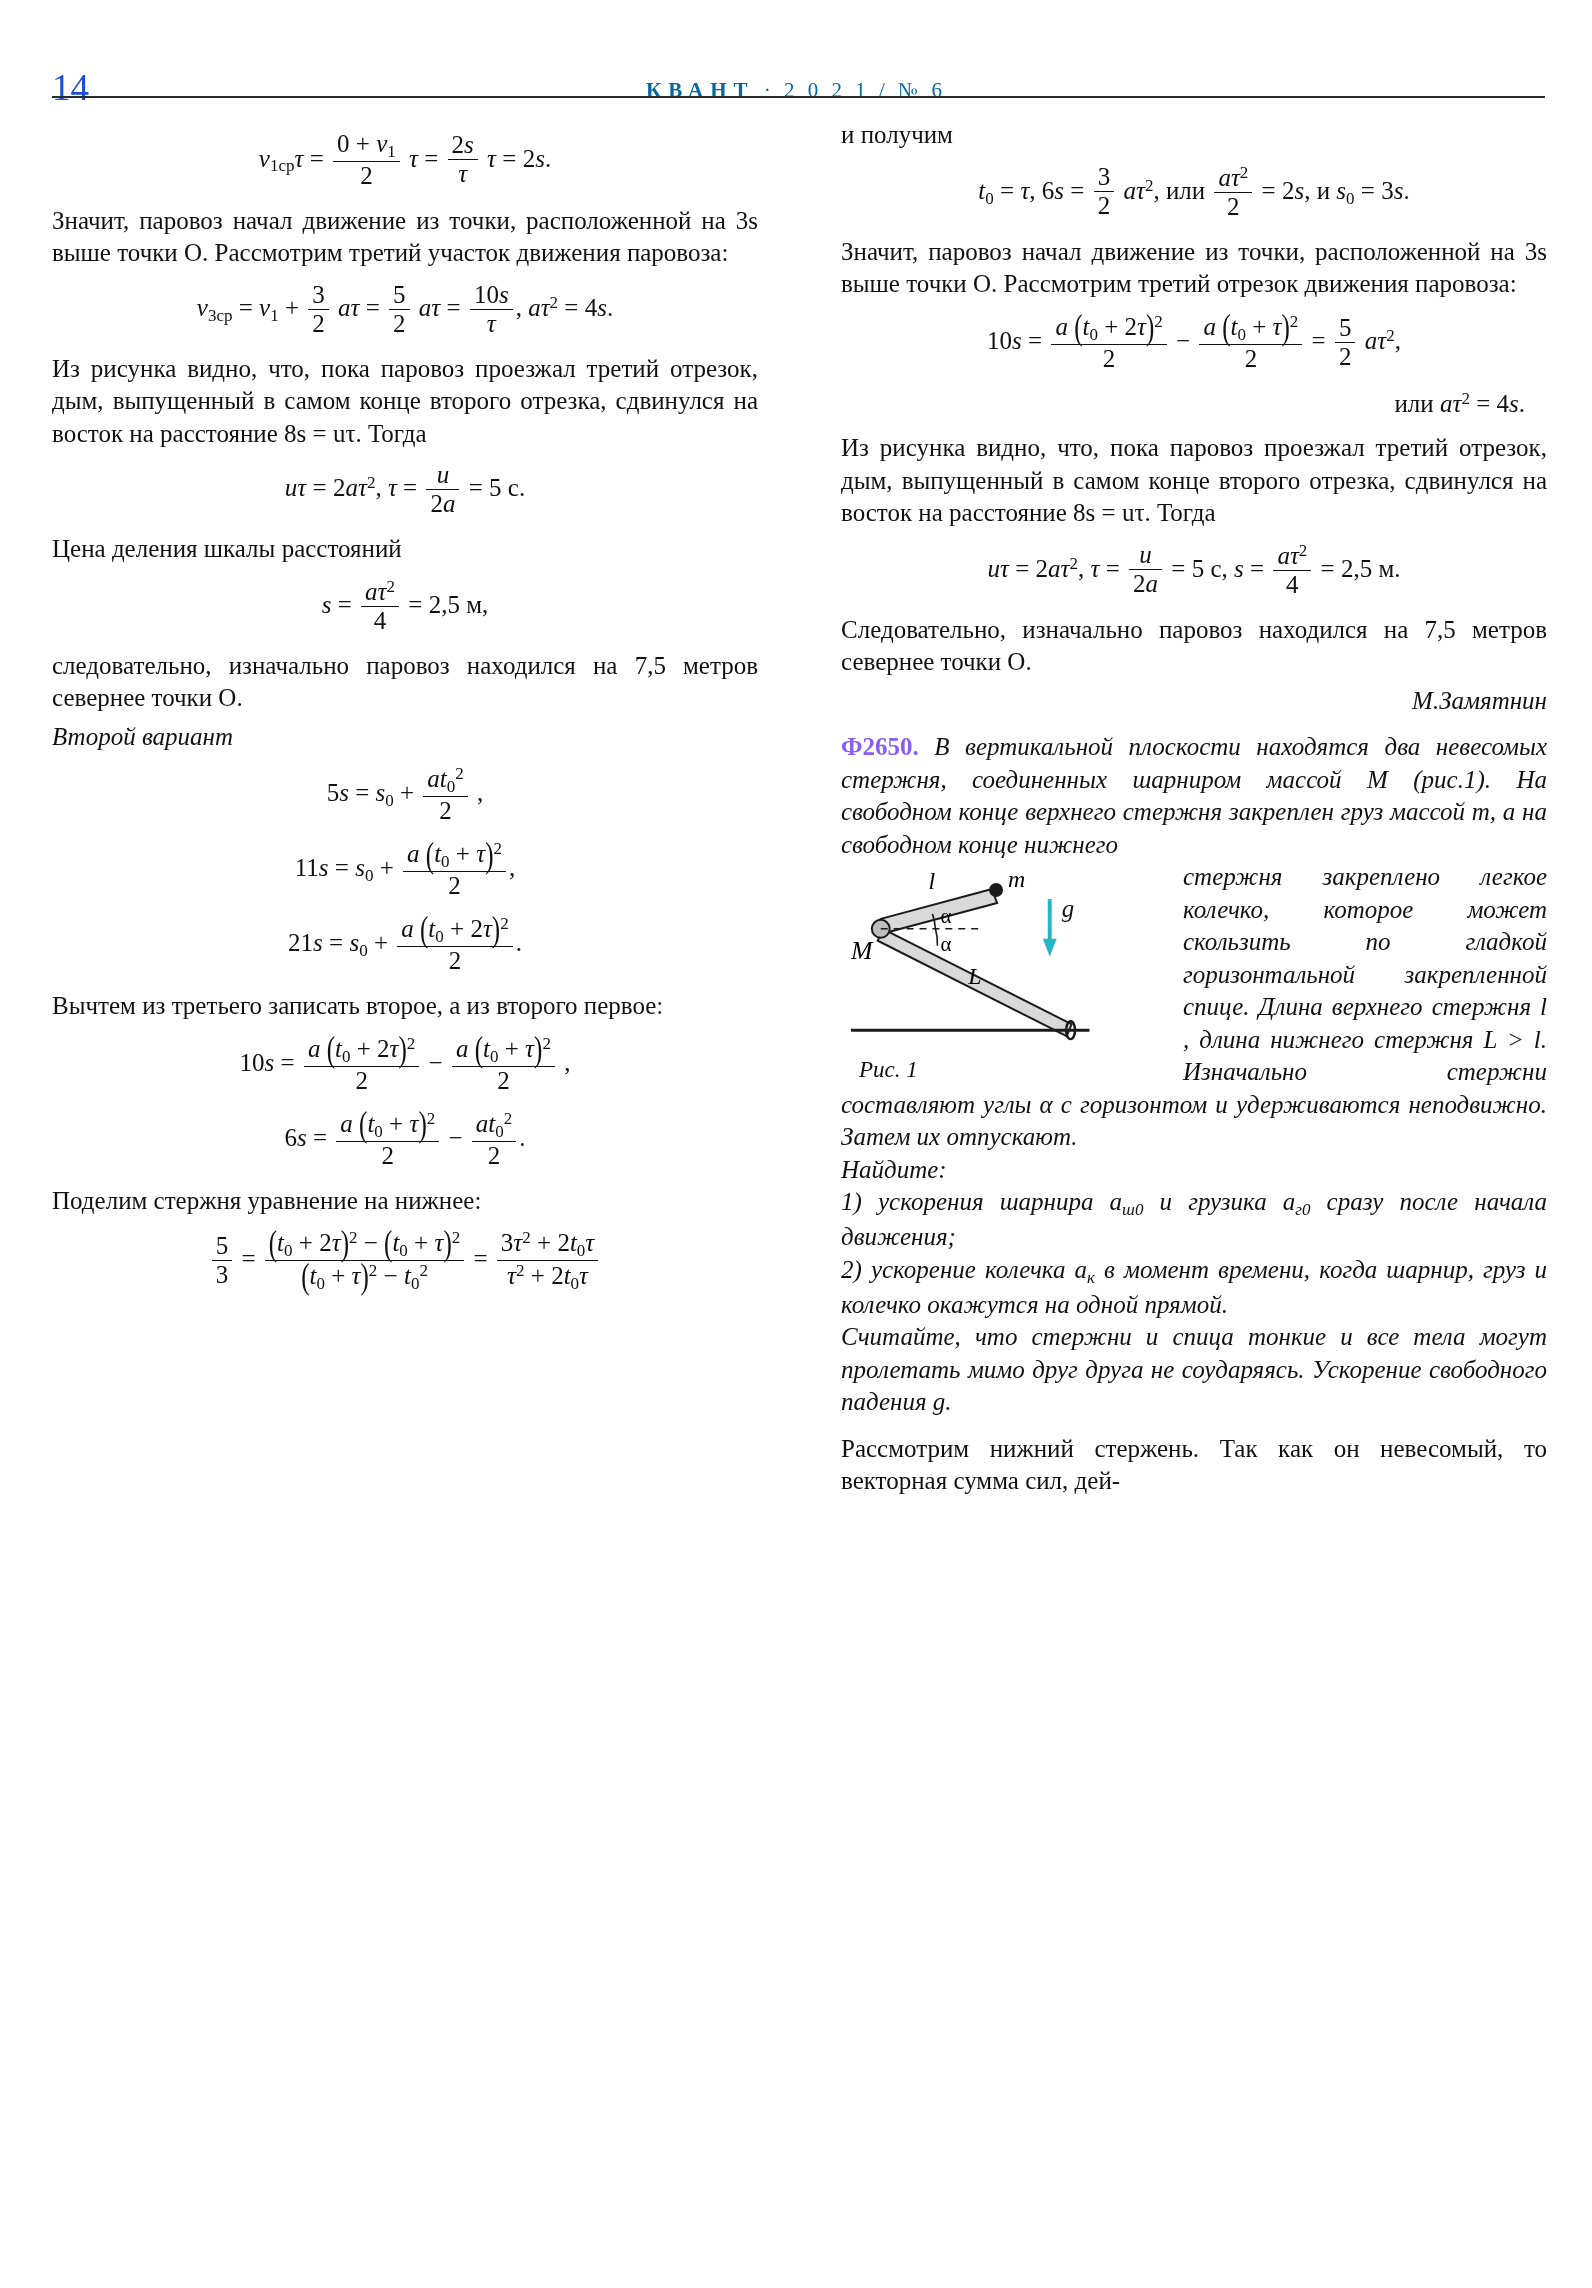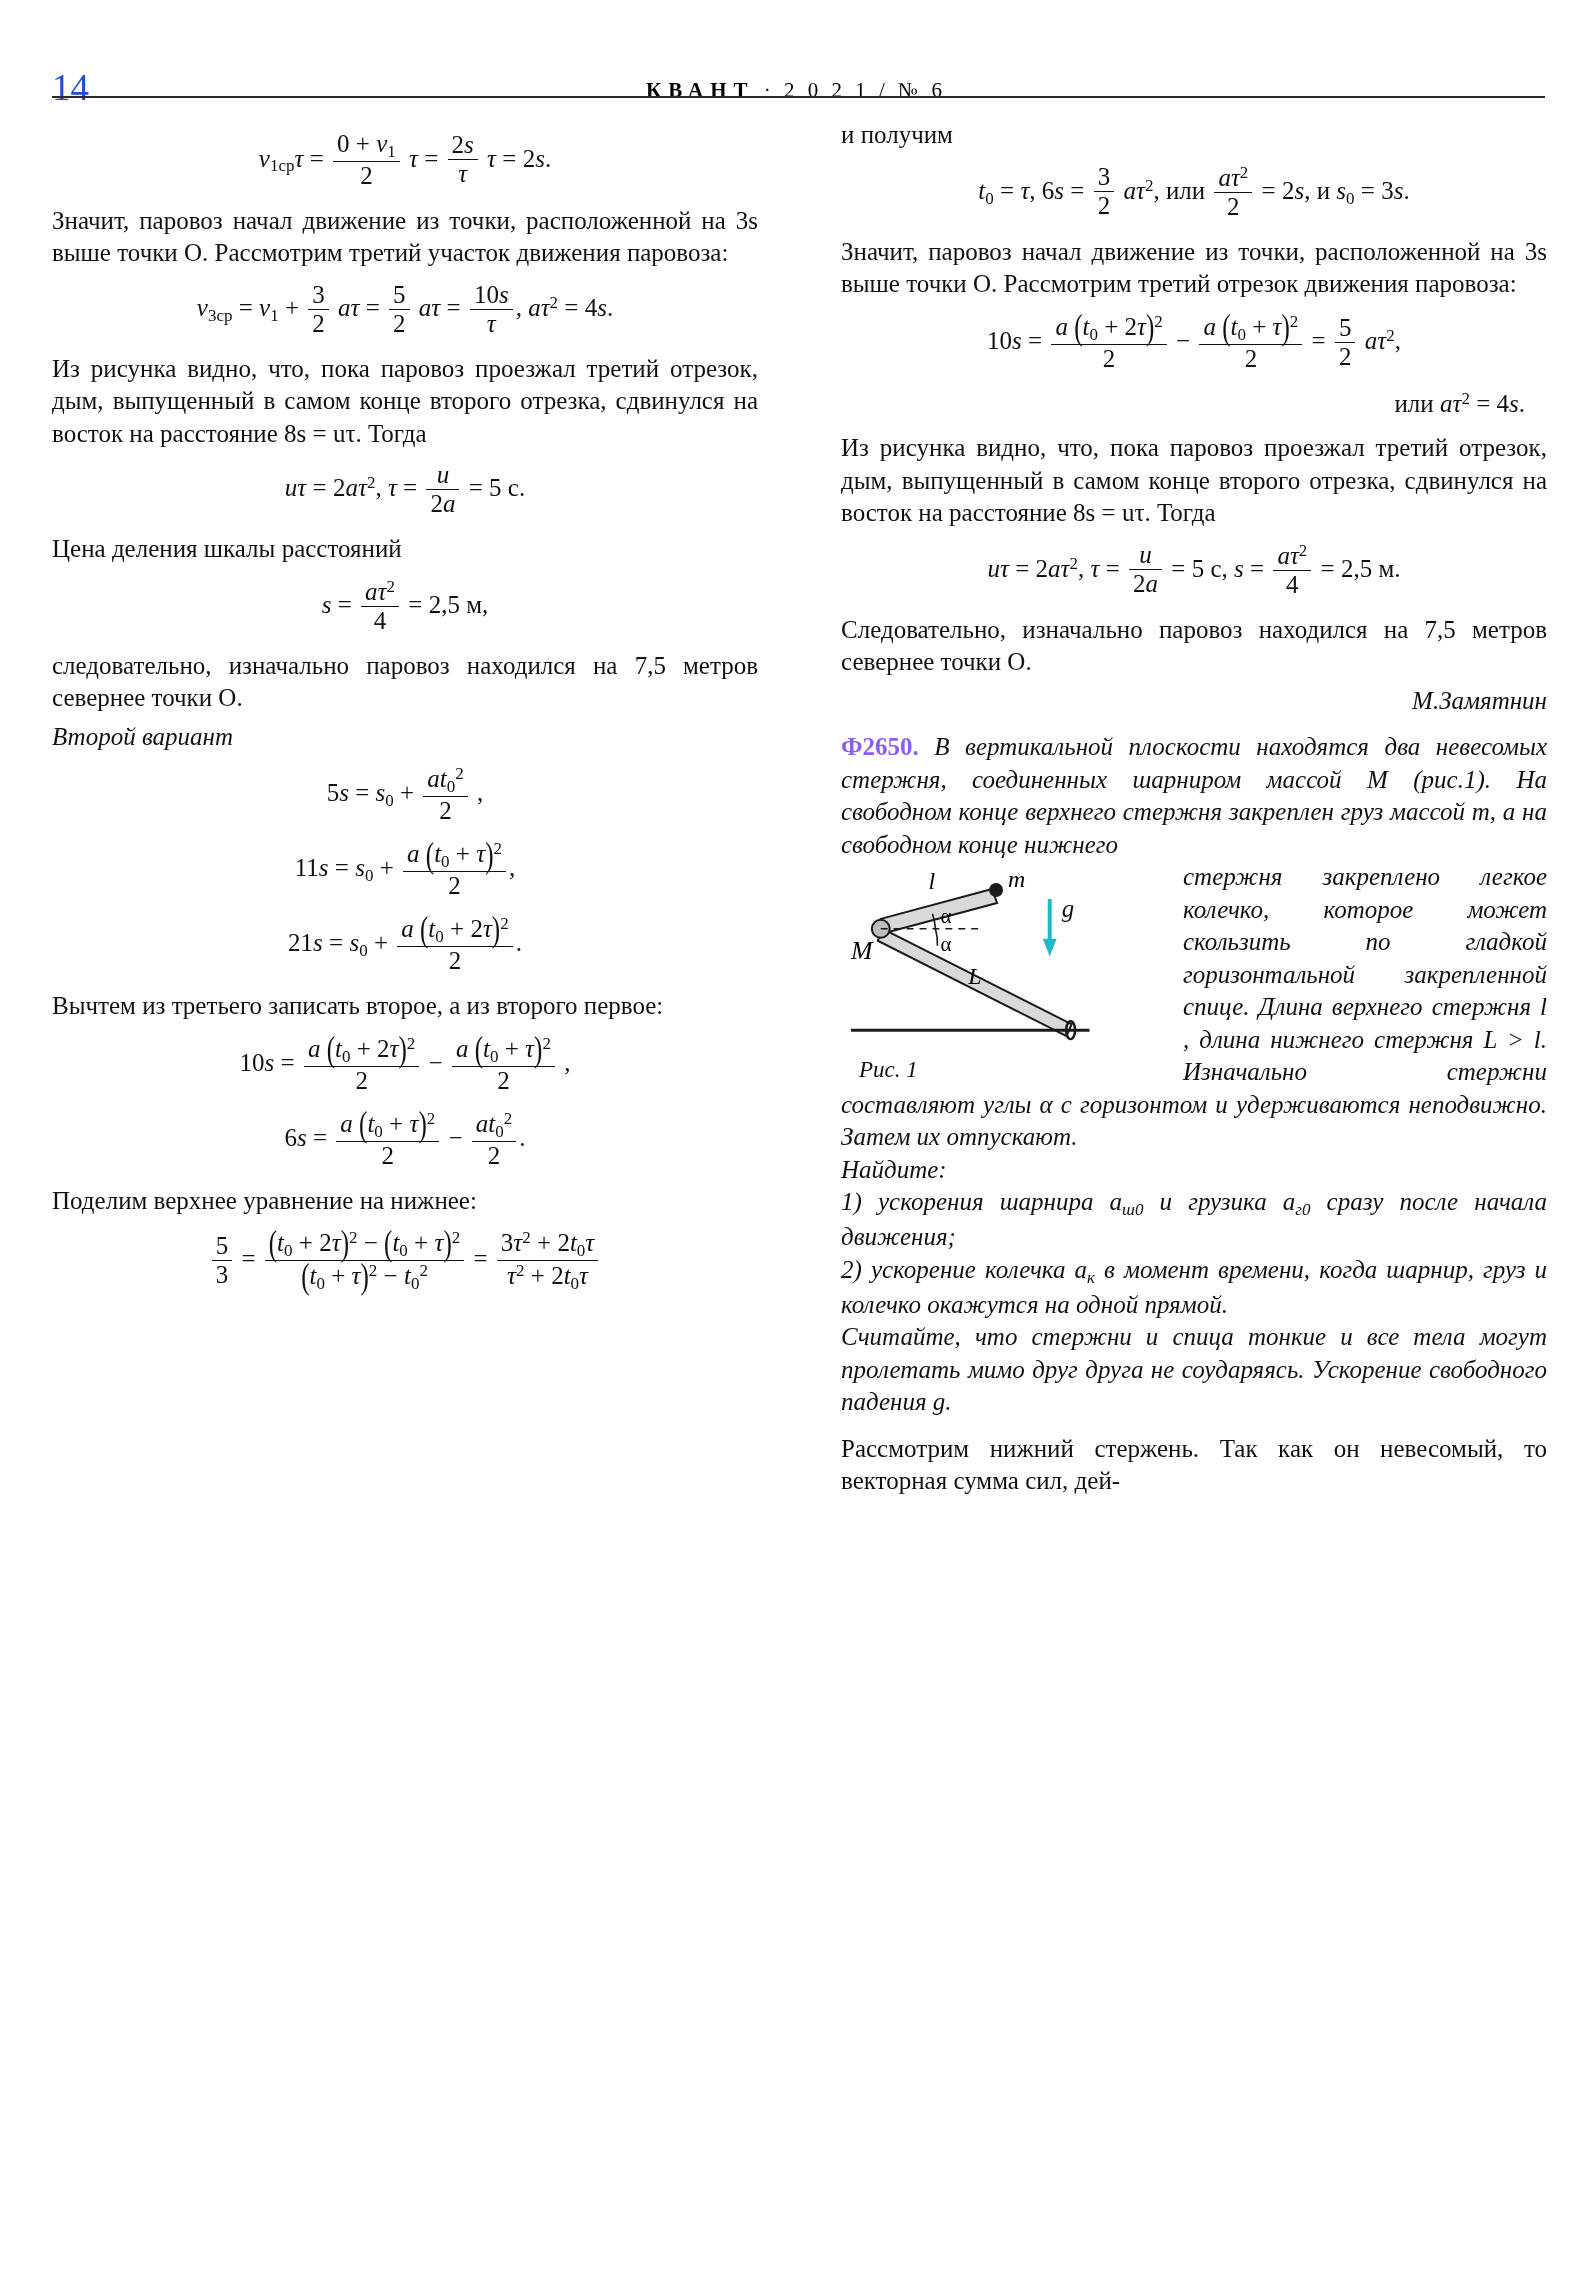--- a/index.html
+++ b/index.html
@@ -39,21 +39,21 @@
     font-family: "Liberation Serif", serif;
   }
   .journal-line {
     position: absolute;
     left: 0;
     top: 44px;
     width: 1592px;
     text-align: center;
     font-size: 21px;
     letter-spacing: 4px;
-    color: #000000;
+    color: #0369a1;
     font-family: "Liberation Serif", serif;
   }
   .journal-line .jname { font-weight: bold; letter-spacing: 7px; }
   .rule {
     position: absolute;
     left: 52px;
     top: 96px;
     width: 1493px;
     height: 2px;
     background: #2a2a2a;
@@ -220,21 +220,21 @@
       <span class="frac"><span class="num"><span class="it">a</span> <span class="paren">(</span><span class="it">t</span><sub>0</sub> + <span class="it">τ</span><span class="paren">)</span><sup>2</sup></span><span class="den">2</span></span> ,
     </div>
 
     <div class="formula">
       6<span class="it">s</span> =
       <span class="frac"><span class="num"><span class="it">a</span> <span class="paren">(</span><span class="it">t</span><sub>0</sub> + <span class="it">τ</span><span class="paren">)</span><sup>2</sup></span><span class="den">2</span></span>
       −
       <span class="frac"><span class="num"><span class="it">a</span><span class="it">t</span><sub>0</sub><sup>2</sup></span><span class="den">2</span></span>.
     </div>
 
-    <p class="para">Поделим верхнее уравнение на нижнее:</p>
+    <p class="para">Поделим стержня уравнение на нижнее:</p>
 
     <div class="formula">
       <span class="frac"><span class="num">5</span><span class="den">3</span></span>
       =
       <span class="frac">
         <span class="num"><span class="paren">(</span><span class="it">t</span><sub>0</sub> + 2<span class="it">τ</span><span class="paren">)</span><sup>2</sup> − <span class="paren">(</span><span class="it">t</span><sub>0</sub> + <span class="it">τ</span><span class="paren">)</span><sup>2</sup></span>
         <span class="den"><span class="paren">(</span><span class="it">t</span><sub>0</sub> + <span class="it">τ</span><span class="paren">)</span><sup>2</sup> − <span class="it">t</span><sub>0</sub><sup>2</sup></span>
       </span>
       =
       <span class="frac">

